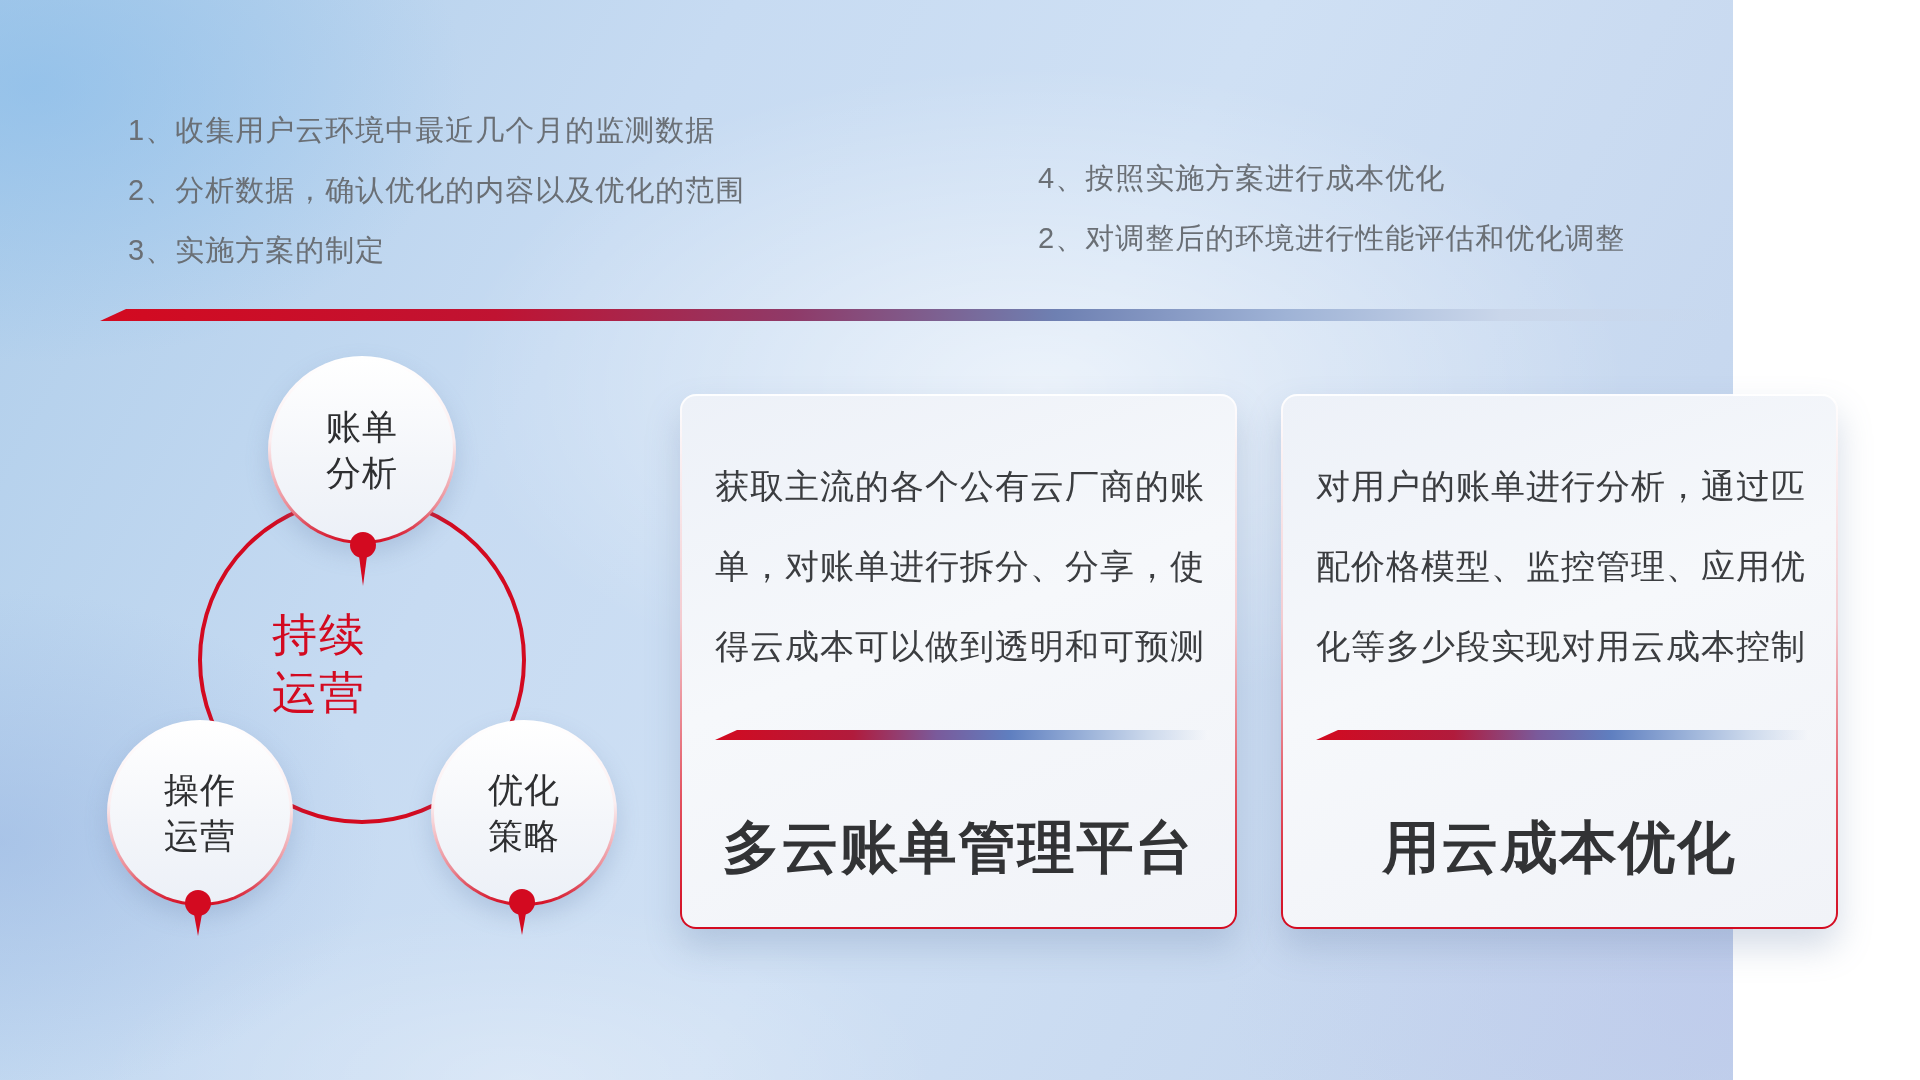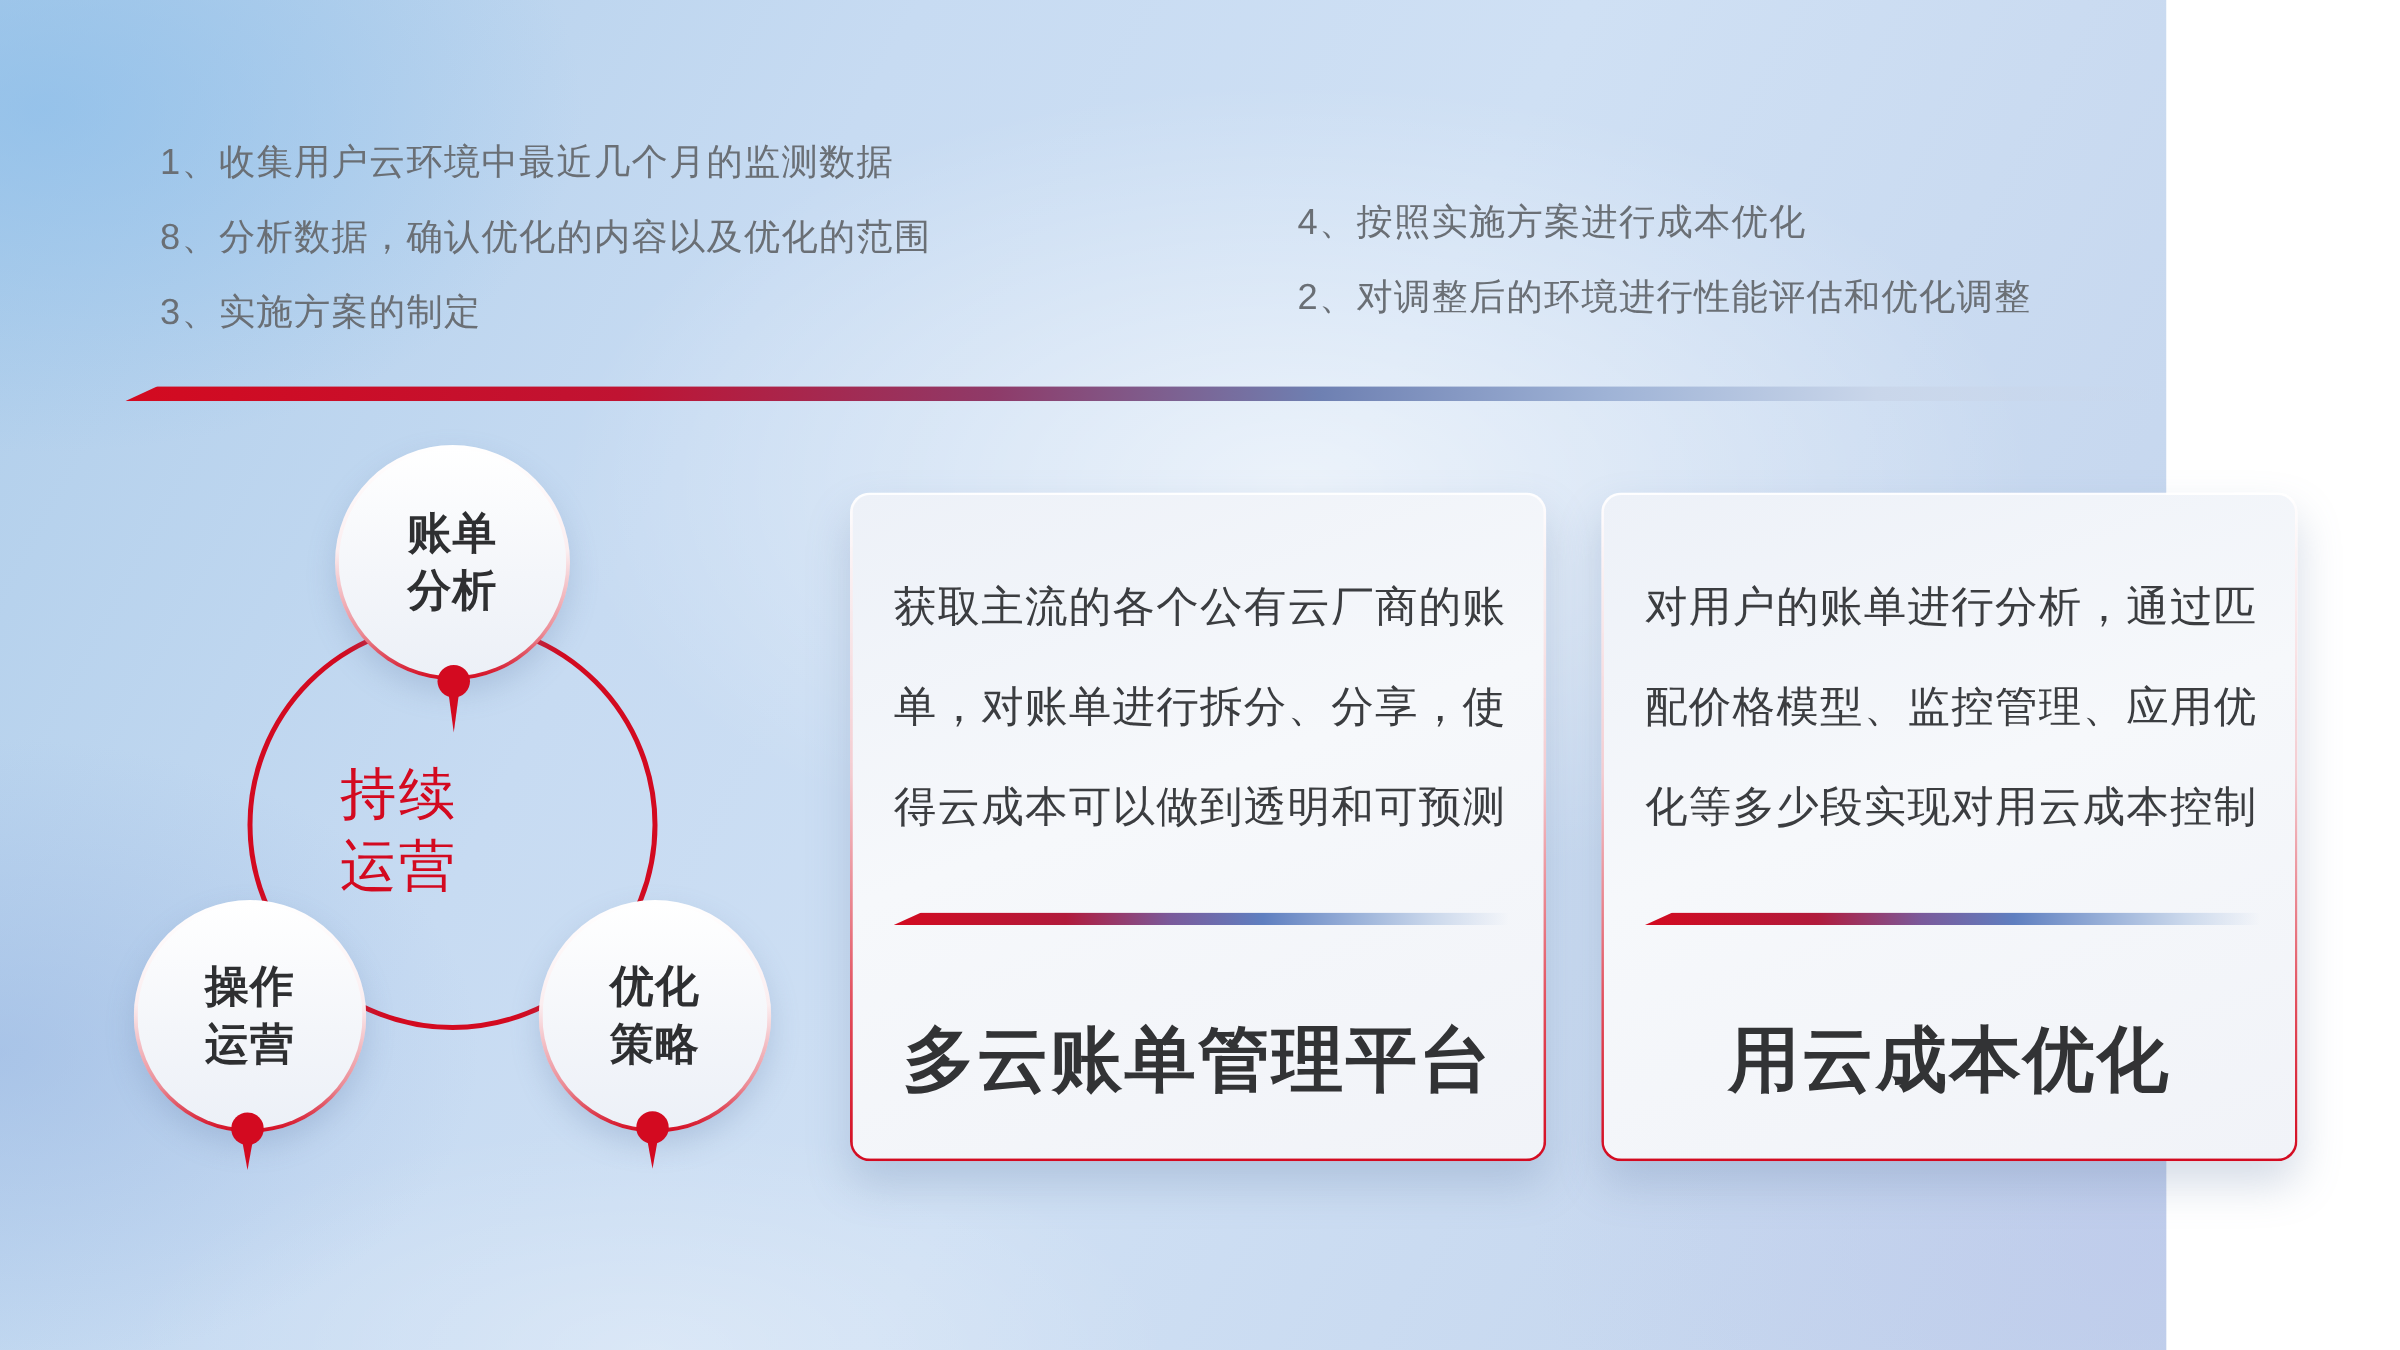--- a/index.html
+++ b/index.html
@@ -33,21 +33,21 @@
     border:4px solid #d30a20;border-radius:50%;
   }
   .node{
     position:absolute;border-radius:50%;
     border:3px solid transparent;
     background:
       linear-gradient(180deg,#ffffff 0%,#f4f6fa 55%,#ecf0f7 100%) padding-box,
       linear-gradient(180deg,#ffffff 0%,#fbeef0 45%,#eb8b95 80%,#d30a20 100%) border-box;
     box-shadow:0 10px 22px rgba(110,135,175,0.28);
     display:flex;align-items:center;justify-content:center;text-align:center;
-    color:#2e2f31;font-weight:bold;font-size:35px;line-height:46px;
+    color:#2e2f31;font-weight:normal;font-size:35px;line-height:46px;
     white-space:pre-line;letter-spacing:1px;
   }
   .node-top{left:268px;top:356px;width:182px;height:182px;}
   .node-bl{left:107px;top:720px;width:180px;height:180px;}
   .node-br{left:431px;top:720px;width:180px;height:180px;}
   .center-label{
     position:absolute;left:272px;top:606px;width:180px;text-align:left;
     color:#d30a20;font-weight:normal;font-size:45px;line-height:58px;
     white-space:pre-line;letter-spacing:2px;
   }
@@ -84,21 +84,21 @@
     color:#323335;font-weight:bold;font-size:57px;letter-spacing:2px;
   }
 </style>
 </head>
 <body>
 
 <div class="canvas">
 
   <div class="steps steps-left">
     <div>1、收集用户云环境中最近几个月的监测数据</div>
-    <div>8、分析数据，确认优化的内容以及优化的范围</div>
+    <div>2、分析数据，确认优化的内容以及优化的范围</div>
     <div>3、实施方案的制定</div>
   </div>
   <div class="steps steps-right">
     <div>4、按照实施方案进行成本优化</div>
     <div>2、对调整后的环境进行性能评估和优化调整</div>
   </div>
 
   <div class="divider"></div>
 
   <div class="ring"></div>

